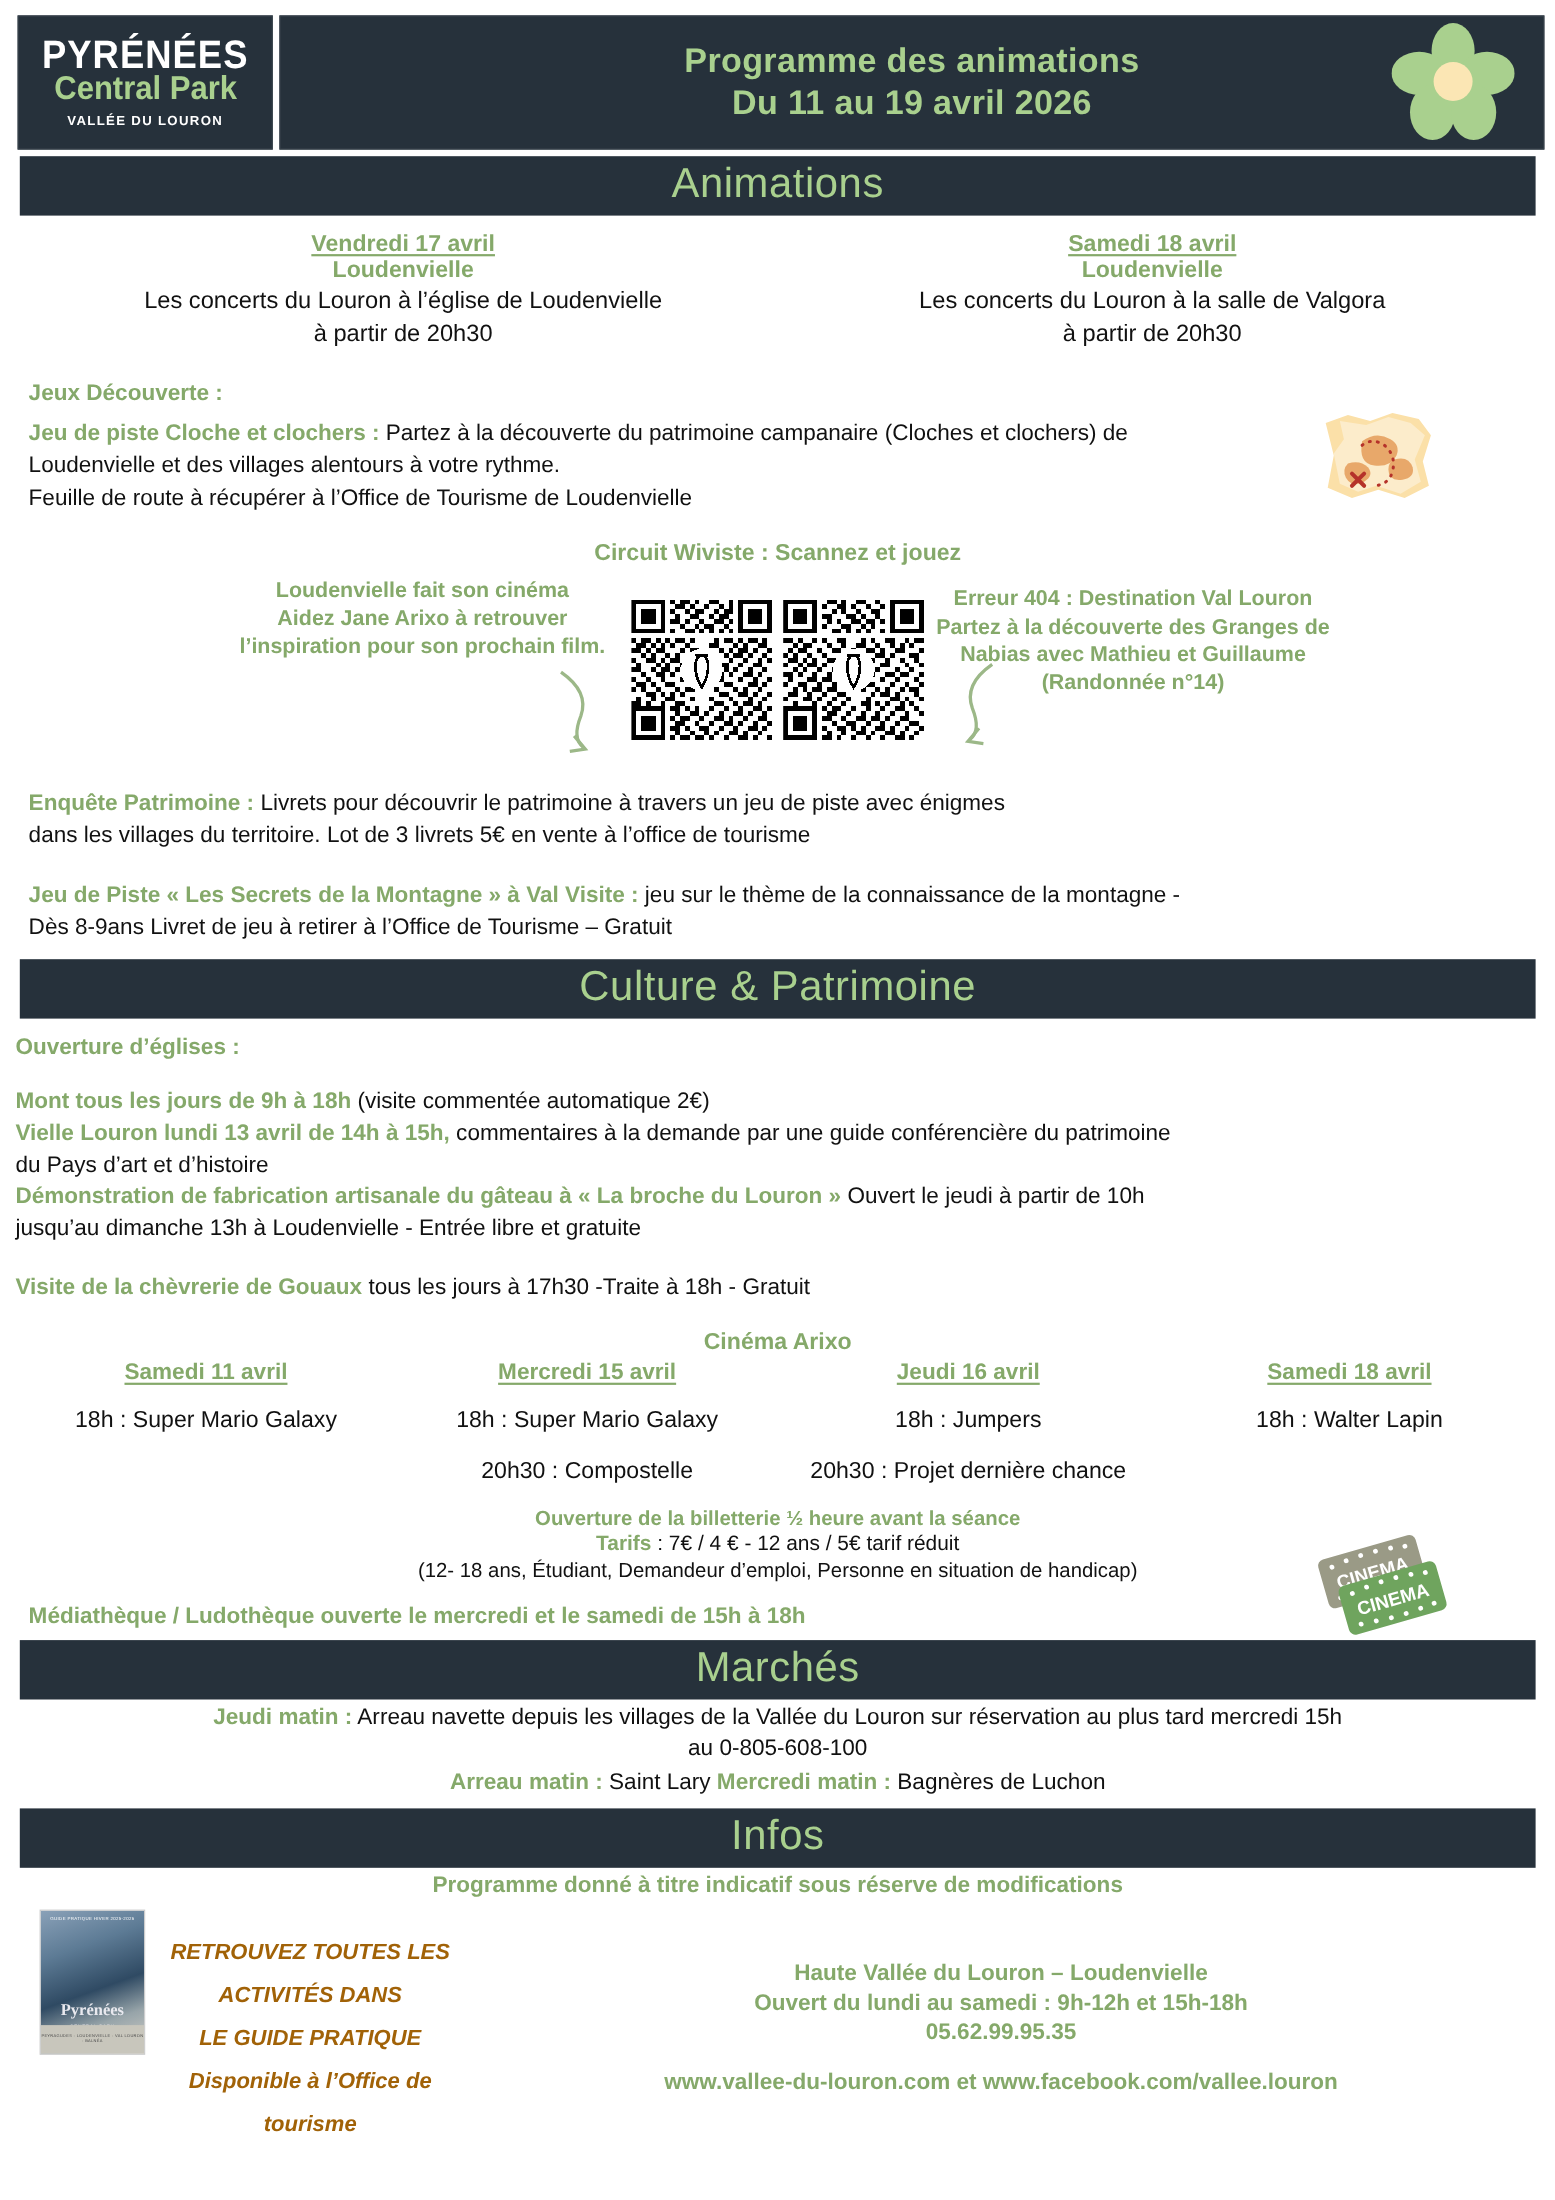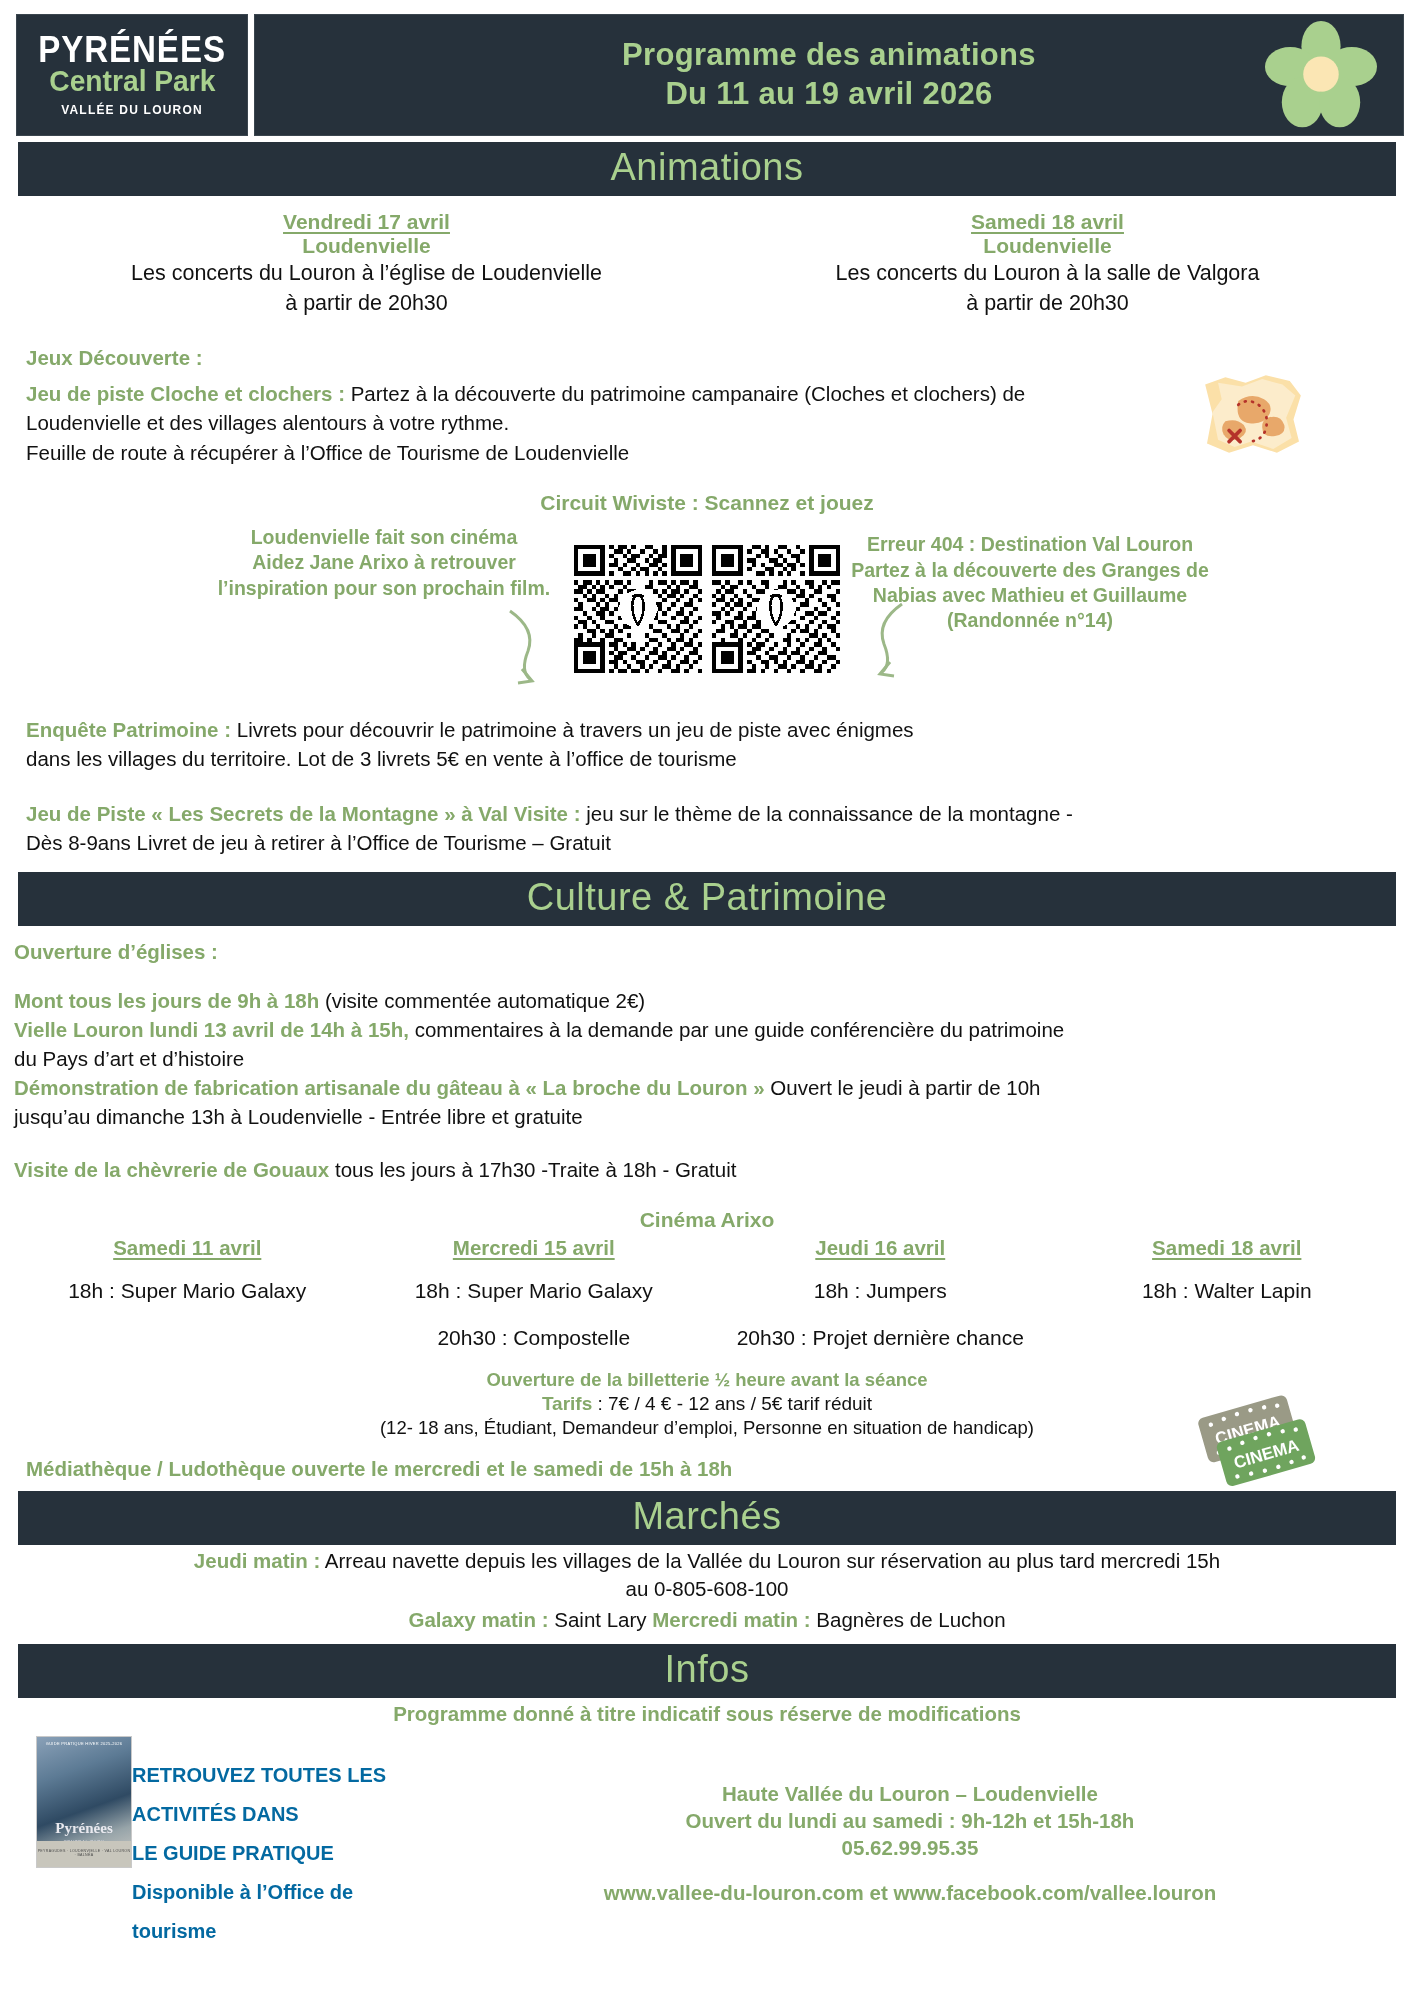--- a/index.html
+++ b/index.html
@@ -112,22 +112,22 @@
     width: 96px; height: 132px; margin-left: 10px; margin-top: 6px;
     border: 1px solid #c9c9c9; position: relative; overflow:hidden;
     background: linear-gradient(160deg,#8aa1b8 0%, #5d7b95 28%, #2f4a63 55%, #97a4a9 75%, #d8d4cc 100%);
   }
   .guide-img .gi-title { position:absolute; top:4px; left:0; right:0; text-align:center; color:#fff; font-size:4px; letter-spacing:.3px;}
   .guide-img .gi-brand { position:absolute; bottom:30px; left:0; right:0; text-align:center; color:#e9e9ef; font-size:15px; font-weight:700; font-family:"Liberation Serif", serif;}
   .guide-img .gi-sub { position:absolute; bottom:22px; left:0; right:0; text-align:center; color:#d8d8de; font-size:4.5px; letter-spacing:.6px;}
   .guide-img .gi-foot { position:absolute; bottom:10px; left:0; right:0; text-align:center; color:#4a4a4a; font-size:3.6px; letter-spacing:.3px;}
   .guide-img .gi-band { position:absolute; bottom:0; left:0; right:0; height:26px; background:#c8c6bc;}
   .guide-col {
-    width: 300px; color:#0369a1; font-weight:700;
-    font-size: 20px; line-height: 1.95; padding-top: 26px;
+    width: 300px; text-align:center; color:#a16207; font-weight:700;
+    font-size: 20px; line-height: 1.95; padding-top: 26px; font-style: italic;
   }
   .office-col { flex:1; text-align:center; color:#85a96a; font-weight:700; font-size: 20.5px; line-height:1.32; padding-top: 50px;}
   .office-col .spacer { height: 18px; }
   .office-col .link { text-underline-offset: 3px; }
 </style>
 </head>
 <body>
 
 <div class="page">
 
@@ -771,21 +771,21 @@
   <div class="media">Médiathèque / Ludothèque ouverte le mercredi et le samedi de 15h à 18h</div>
 
   <div class="band" style="margin-top:10px;">Marchés</div>
 
   <div class="marche-body">
     <div class="marche-l1">
       <span class="g">Jeudi matin :</span><span class="blk">  Arreau navette depuis les villages de la Vallée du Louron sur réservation au plus tard mercredi 15h</span>
     </div>
     <div class="marche-l1 blk">au 0-805-608-100</div>
     <div class="marche-l2">
-      <span class="g">Galaxy matin :</span><span class="blk"> Saint Lary </span><span class="g">Mercredi matin :</span><span class="blk"> Bagnères de Luchon</span>
+      <span class="g">Arreau matin :</span><span class="blk"> Saint Lary </span><span class="g">Mercredi matin :</span><span class="blk"> Bagnères de Luchon</span>
     </div>
   </div>
 
   <div class="band" style="margin-top:12px;">Infos</div>
 
   <div class="infos-sub">Programme donné à titre indicatif  sous réserve de modifications</div>
 
   <div class="infos-row">
     <div class="guide-img">
       <div class="gi-title">GUIDE PRATIQUE HIVER 2025-2026</div>

